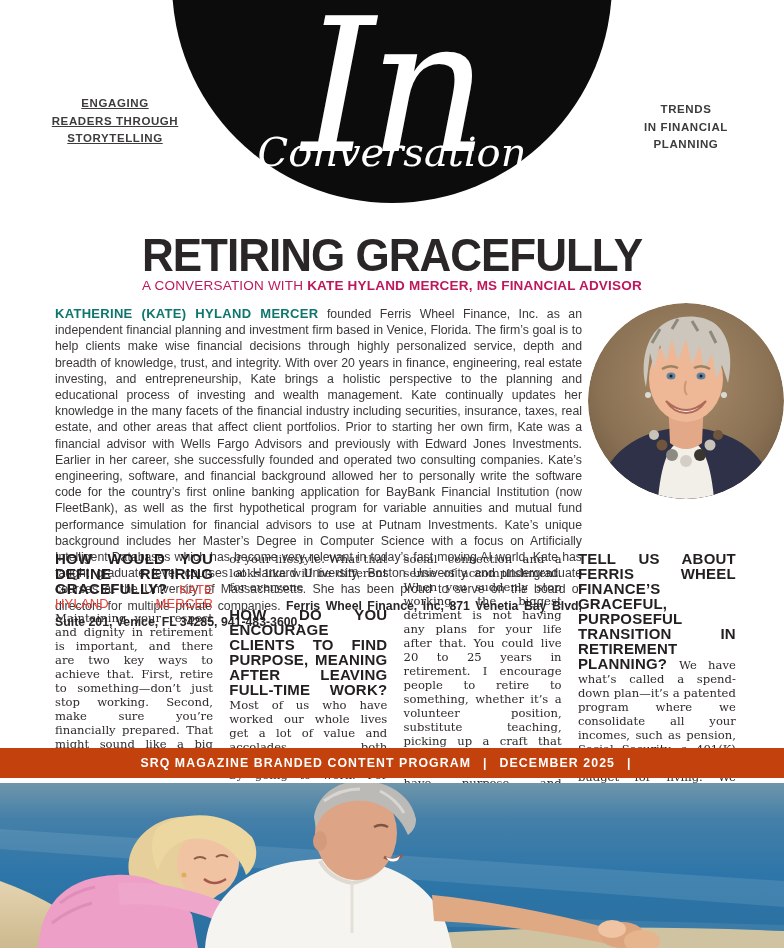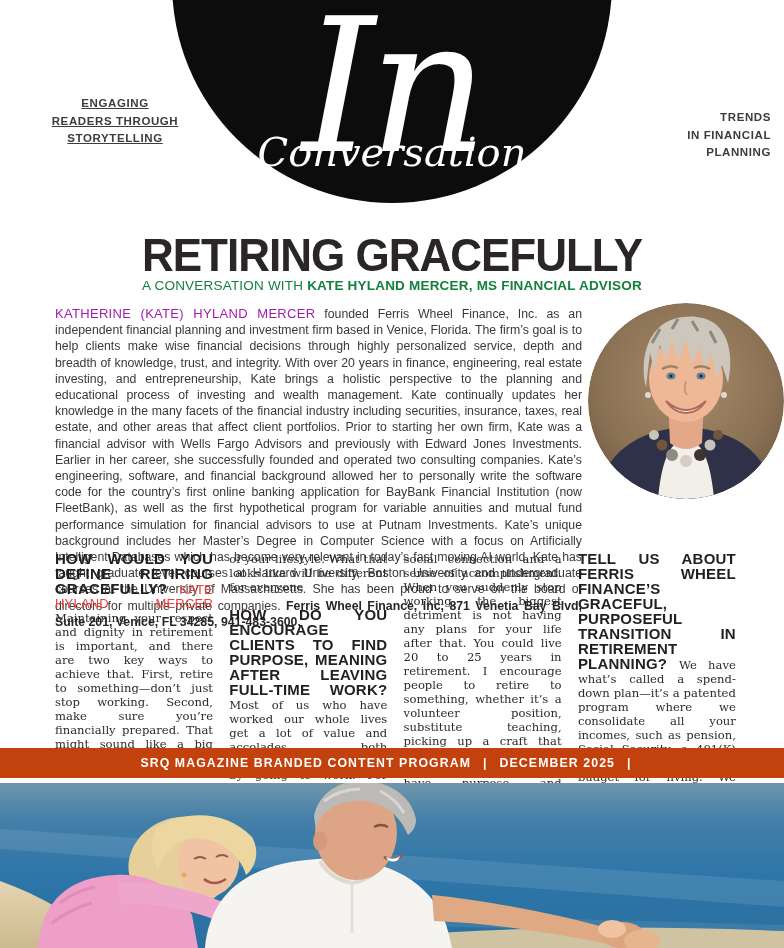--- a/index.html
+++ b/index.html
@@ -22,40 +22,40 @@
     position:absolute; left:172px; width:440px; top:132px; text-align:center;
     font-family:"DejaVu Serif", serif; font-style:italic;
     font-size:40px; line-height:1; color:#ffffff; z-index:2;
   }
   .kicker {
     position:absolute; top:95px; width:170px; text-align:center;
     font-size:11.5px; font-weight:bold; letter-spacing:0.6px;
     line-height:17.5px; color:#3d3b3c;
   }
   .kicker.left  { left:30px;text-decoration:underline; }
-  .kicker.right { left:601px; top:109px;text-align:right; }
+  .kicker.right { left:601px; top:101px; }
   .kicker span { display:block; }
   
   .title {
     position:absolute; left:0; top:230px; width:784px; text-align:center;
     font-size:44px; font-weight:bold; letter-spacing:-1px; color:#2a2627;
     transform:scaleY(1.04);
   }
   .subtitle {
     position:absolute; left:0; top:278px; width:784px; text-align:center;
-    font-size:13.5px; color:#15803d; letter-spacing:0.2px;
+    font-size:13.5px; color:#be185d; letter-spacing:0.2px;
   }
   .subtitle strong { font-weight:bold; }
   
   .bio {
     position:absolute; left:55px; top:306px; width:527px;
     font-size:12.3px; line-height:16.2px; color:#3c3839;
     text-align:justify; hyphens:auto;
   }
-  .bio .bio-lead { font-weight:normal; color:#a21caf; font-size:13px; letter-spacing:0.3px; }
+  .bio .bio-lead { font-weight:bold; color:#0f766e; font-size:13px; letter-spacing:0.3px; }
   .bio strong.bio-contact { font-weight:bold; color:#2a2627; }
   .portrait {
     position:absolute; left:588px; top:303px; width:196px; height:196px;
     border-radius:50%; overflow:hidden;
   }
   
   .qa {
     position:absolute; left:55px; top:552px; width:690px;
     display:grid; grid-template-columns:repeat(4,158px); column-gap:16.3px;
   }

